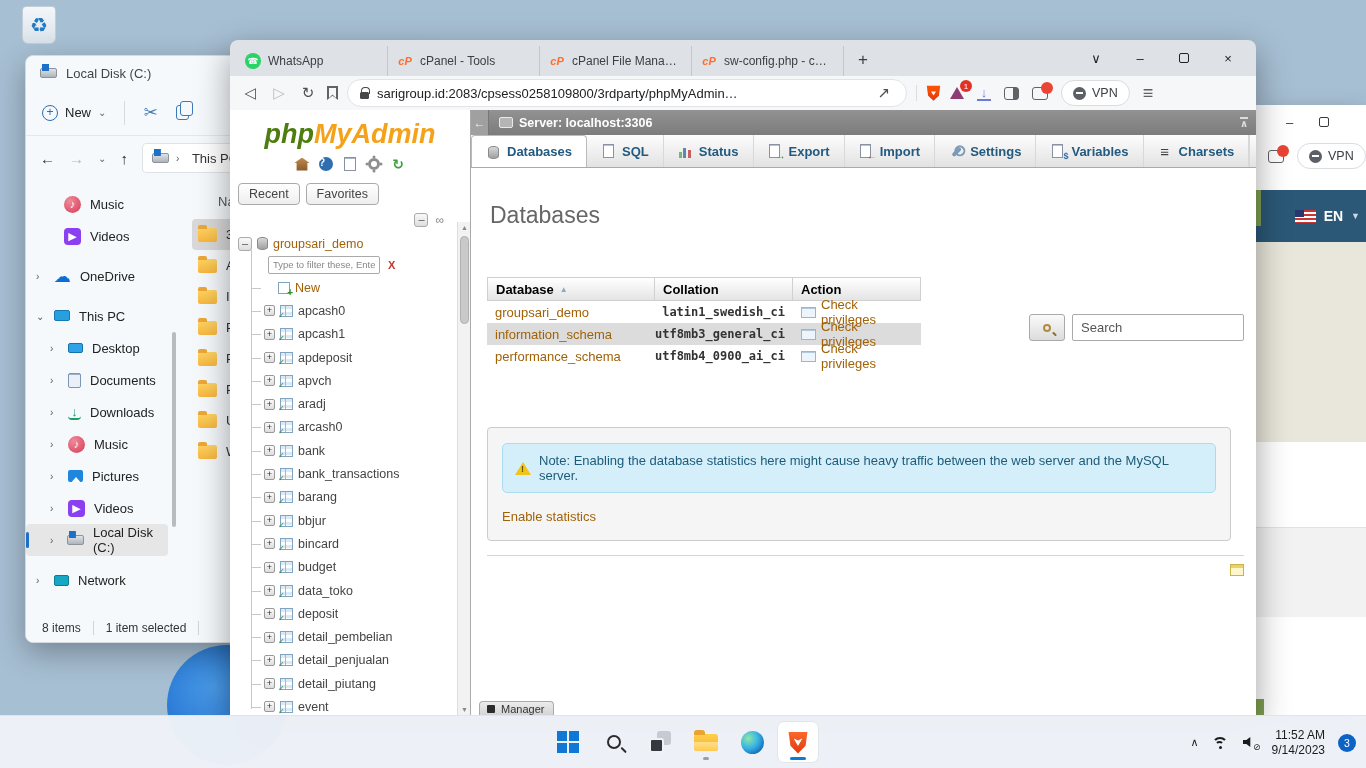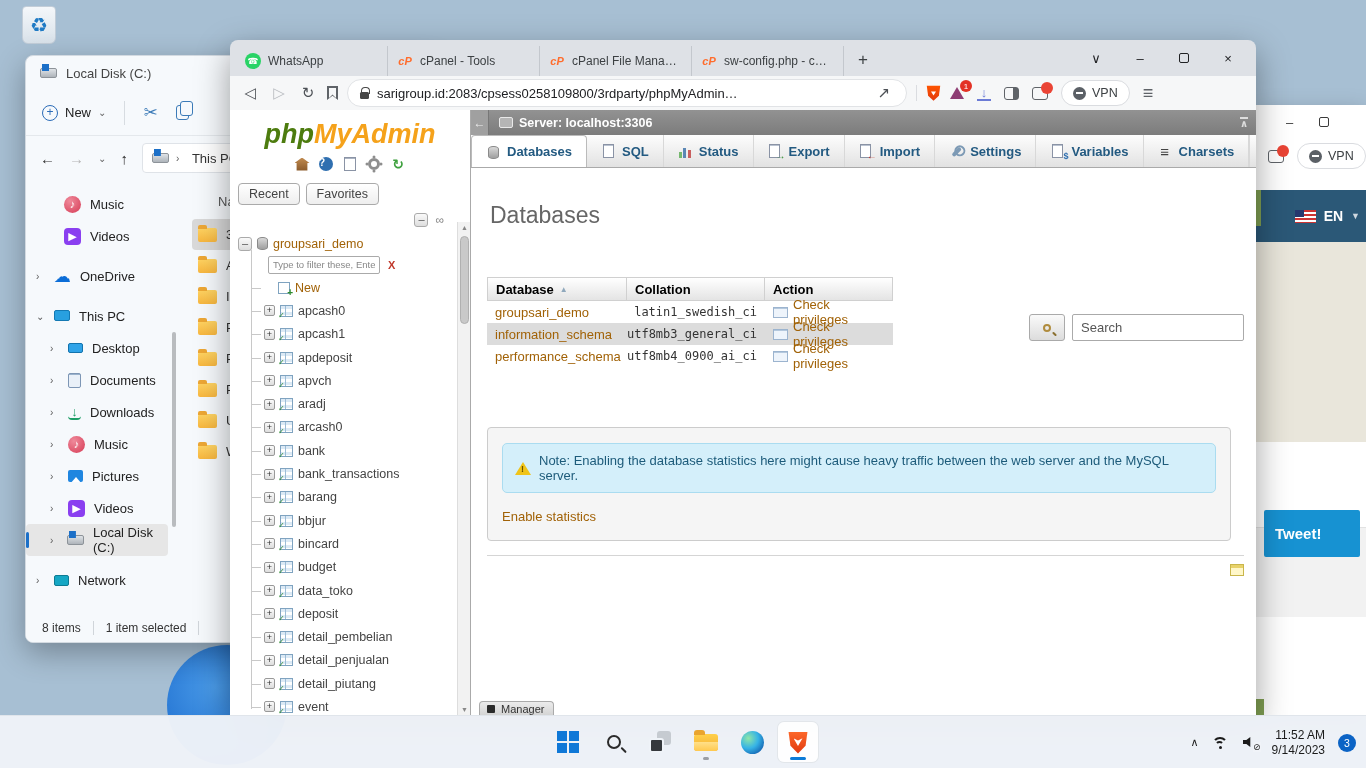--- a/index.html
+++ b/index.html
@@ -236,21 +236,21 @@
     background:linear-gradient(#fafafa,#dcdcdc); display:flex; align-items:center; justify-content:center; }
   .i-mag { width:8px; height:8px; border:2px solid #b08c3e; border-radius:50%; position:relative; }
   .i-mag::after { content:''; position:absolute; left:7px; top:7px; width:5px; height:2px;
     background:#8a7030; transform:rotate(45deg); border-radius:1px; }
   .search-input { width:172px; height:27px; border:1px solid #aaa; border-radius:2px; margin-left:7px;
     padding:0 8px; font-size:13px; font-family:inherit; color:#333; }
   .search-input::placeholder { color:#555; }
   .ptable { margin-top:48px; display:inline-block; }
   .prow { display:flex; align-items:center; }
   .prow > div { padding:3px 8px; height:22px; display:flex; align-items:center; }
-  .pc1 { width:140px; } .pc2 { width:138px; justify-content:flex-end; } .pc3 { width:128px; }
+  .pc1 { width:168px; } .pc2 { width:138px; justify-content:flex-end;font-weight:bold; } .pc3 { width:128px; }
   .phead > div { background:linear-gradient(#ffffff,#e4e4e4); border:1px solid #d0d0d0; border-left:none;
     font-weight:bold; color:#000; height:24px; }
   .phead > div:first-child { border-left:1px solid #d0d0d0; }
   .sort-asc { font-size:8px; color:#8fa8bc; margin-left:6px; }
   .pbody .pc1 a, .link { color:#a16207; text-decoration:none; }
   .pbody .pc2 { font-family:"DejaVu Sans Mono",monospace; font-size:12px; color:#333; }
   .prow.hl { background:#dcdcdc; }
   .i-priv { width:15px; height:11px; border:1px solid #9cb4cf; background:#eef4fb; margin-right:5px;
     box-shadow:inset 0 3px 0 -2px #b4c8dd, inset 0 6px 0 -5px #b4c8dd; flex:none; }
   .ptotal { font-weight:bold; color:#000; margin-top:5px; padding-left:2px; }
@@ -503,21 +503,20 @@
   </div>
   <div class="bg-bluebar">
     <span class="green-strip"></span>
     <span class="usflag"></span>
     <span class="bg-en">EN</span>
     <span class="bg-chev">▼</span>
   </div>
   <div class="bg-beige"></div>
   <div class="bg-white"></div>
   <div class="bg-gray"></div>
-  <div class="tweet-btn">Tweet!</div>
   <div class="bg-greendot"></div>
 </div>
 
 <div class="browser">
   <div class="tabstrip">
 
       <div class="btab whatsapp">
         <span class="favicon">
           <span>☎</span>
         </span>

